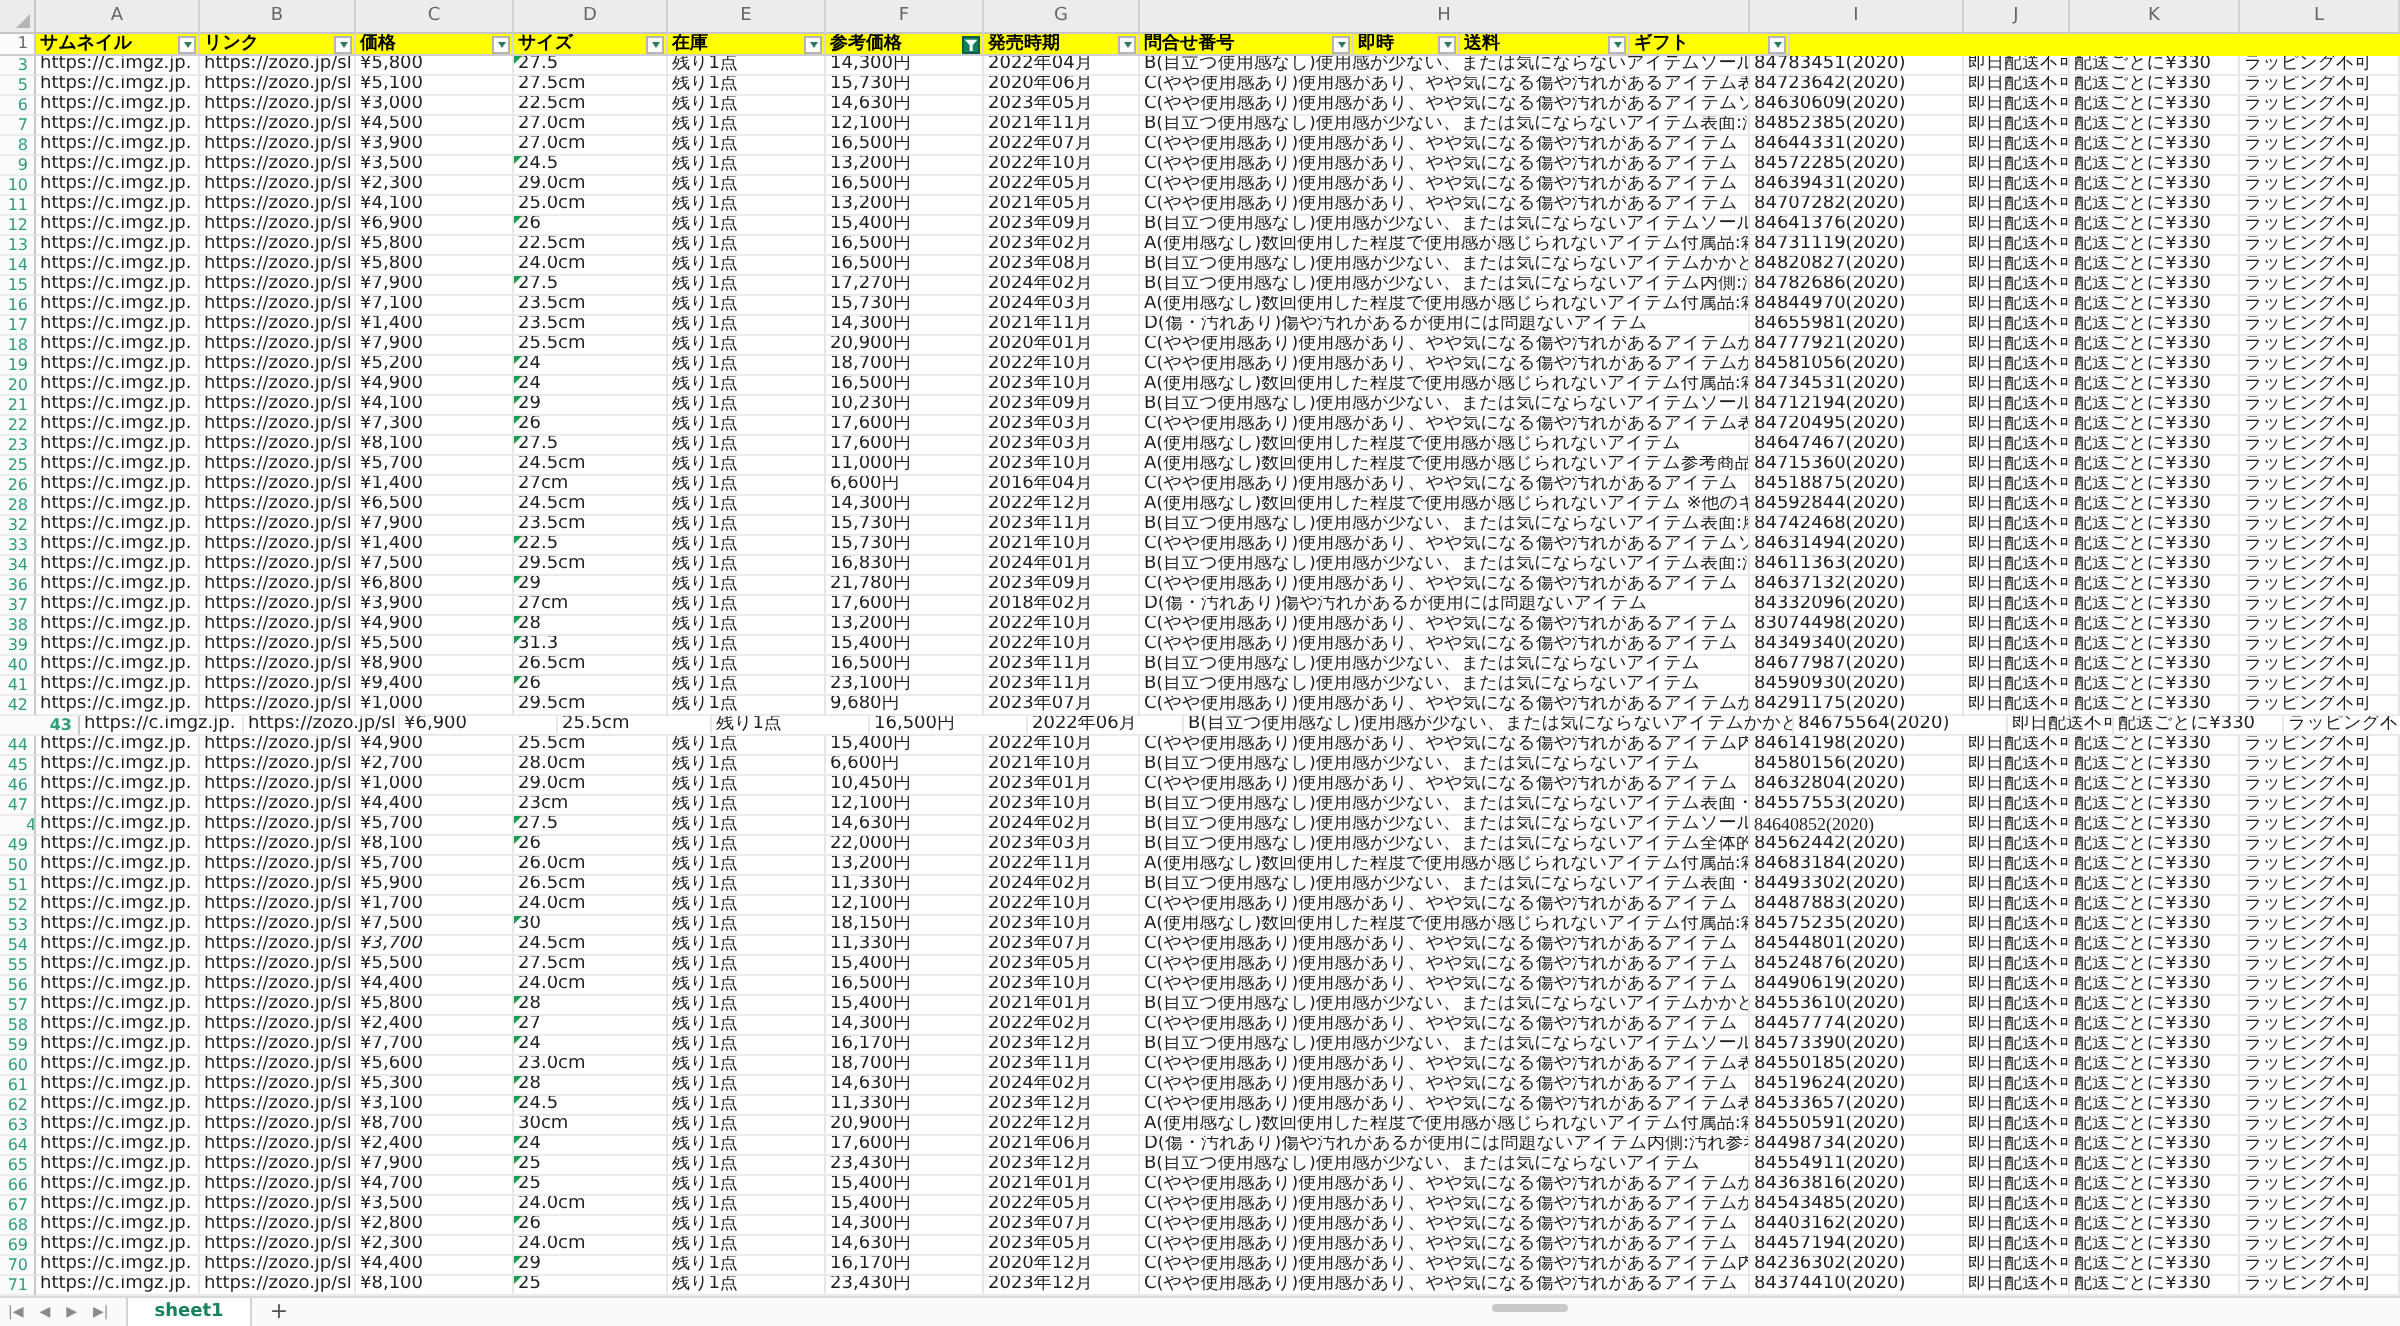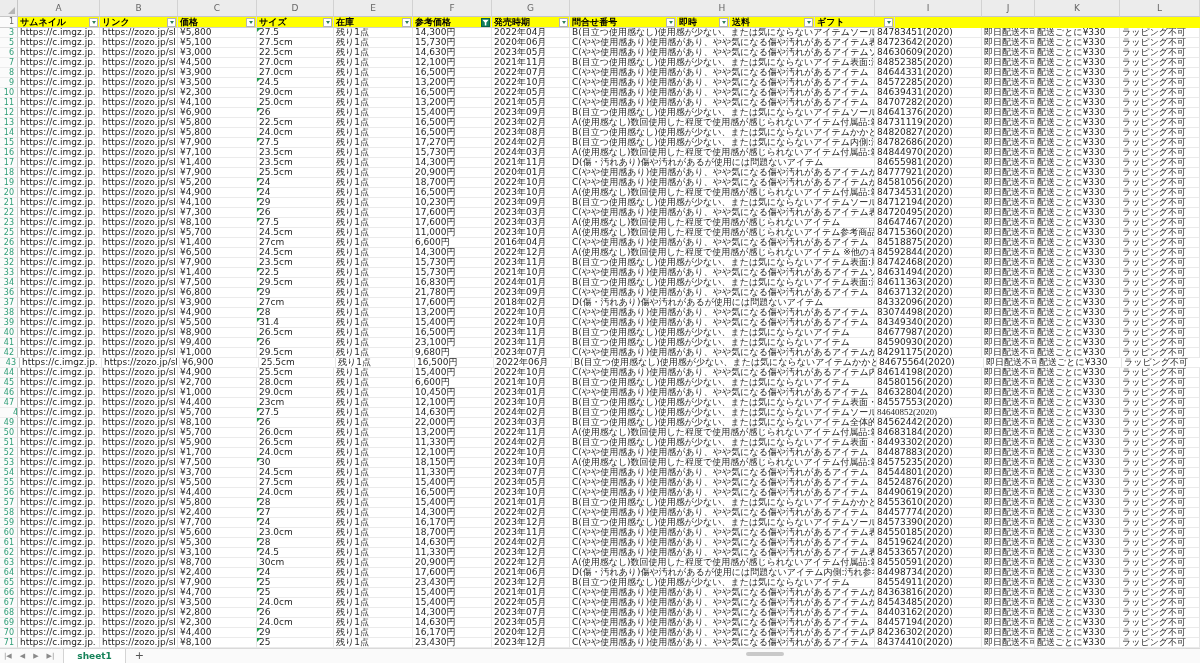--- a/index.html
+++ b/index.html
@@ -524,21 +524,21 @@
       <div class="cell" style="width: 107px;">83074498(2020)</div>
       <div class="cell" style="width: 53px;">即日配送不可</div>
       <div class="cell" style="width: 85px;">配送ごとに¥330</div>
       <div class="cell" style="width: 80px;">ラッピング不可</div>
     </div>
     <div class="data-row">
       <div class="gcell" style="width: 18px;">39</div>
       <div class="cell" style="width: 82px;">https://c.imgz.jp.</div>
       <div class="cell" style="width: 78px;">https://zozo.jp/sl</div>
       <div class="cell" style="width: 79px;">¥5,500</div>
-      <div class="cell" style="width: 77px;"><div class="mark"></div><span>31.4</span></div>
+      <div class="cell" style="width: 77px;"><div class="mark"></div><span>31.3</span></div>
       <div class="cell" style="width: 79px;">残り1点</div>
       <div class="cell" style="width: 79px;">15,400円</div>
       <div class="cell" style="width: 78px;">2022年10月</div>
       <div class="cell" style="width: 305px;">C(やや使用感あり)使用感があり、やや気になる傷や汚れがあるアイテム</div>
       <div class="cell" style="width: 107px;">84349340(2020)</div>
       <div class="cell" style="width: 53px;">即日配送不可</div>
       <div class="cell" style="width: 85px;">配送ごとに¥330</div>
       <div class="cell" style="width: 80px;">ラッピング不可</div>
     </div>
     <div class="data-row">
@@ -580,21 +580,21 @@
       <div class="cell" style="width: 79px;">残り1点</div>
       <div class="cell" style="width: 79px;">9,680円</div>
       <div class="cell" style="width: 78px;">2023年07月</div>
       <div class="cell" style="width: 305px;">C(やや使用感あり)使用感があり、やや気になる傷や汚れがあるアイテムかか</div>
       <div class="cell" style="width: 107px;">84291175(2020)</div>
       <div class="cell" style="width: 53px;">即日配送不可</div>
       <div class="cell" style="width: 85px;">配送ごとに¥330</div>
       <div class="cell" style="width: 80px;">ラッピング不可</div>
     </div>
     <div class="data-row">
-      <div class="gcell" style="width: 20px;">43</div>
+      <div class="gcell" style="width: 40px; font-weight: bold;">43</div>
       <div class="cell" style="width: 82px;">https://c.imgz.jp.</div>
       <div class="cell" style="width: 78px;">https://zozo.jp/sl</div>
       <div class="cell" style="width: 79px;">¥6,900</div>
       <div class="cell" style="width: 77px;">25.5cm</div>
       <div class="cell" style="width: 79px;">残り1点</div>
       <div class="cell" style="width: 79px;">16,500円</div>
       <div class="cell" style="width: 78px;">2022年06月</div>
       <div class="cell" style="width: 305px;">B(目立つ使用感なし)使用感が少ない、または気にならないアイテムかかと:</div>
       <div class="cell" style="width: 107px;">84675564(2020)</div>
       <div class="cell" style="width: 53px;">即日配送不可</div>
@@ -748,21 +748,21 @@
       <div class="cell" style="width: 305px;">A(使用感なし)数回使用した程度で使用感が感じられないアイテム付属品:箱</div>
       <div class="cell" style="width: 107px;">84575235(2020)</div>
       <div class="cell" style="width: 53px;">即日配送不可</div>
       <div class="cell" style="width: 85px;">配送ごとに¥330</div>
       <div class="cell" style="width: 80px;">ラッピング不可</div>
     </div>
     <div class="data-row">
       <div class="gcell" style="width: 18px;">54</div>
       <div class="cell" style="width: 82px;">https://c.imgz.jp.</div>
       <div class="cell" style="width: 78px;">https://zozo.jp/sl</div>
-      <div class="cell" style="width: 79px;">¥3,700</div>
+      <div class="cell" style="width: 79px; font-style: italic;">¥3,700</div>
       <div class="cell" style="width: 77px;">24.5cm</div>
       <div class="cell" style="width: 79px;">残り1点</div>
       <div class="cell" style="width: 79px;">11,330円</div>
       <div class="cell" style="width: 78px;">2023年07月</div>
       <div class="cell" style="width: 305px;">C(やや使用感あり)使用感があり、やや気になる傷や汚れがあるアイテム</div>
       <div class="cell" style="width: 107px;">84544801(2020)</div>
       <div class="cell" style="width: 53px;">即日配送不可</div>
       <div class="cell" style="width: 85px;">配送ごとに¥330</div>
       <div class="cell" style="width: 80px;">ラッピング不可</div>
     </div>

